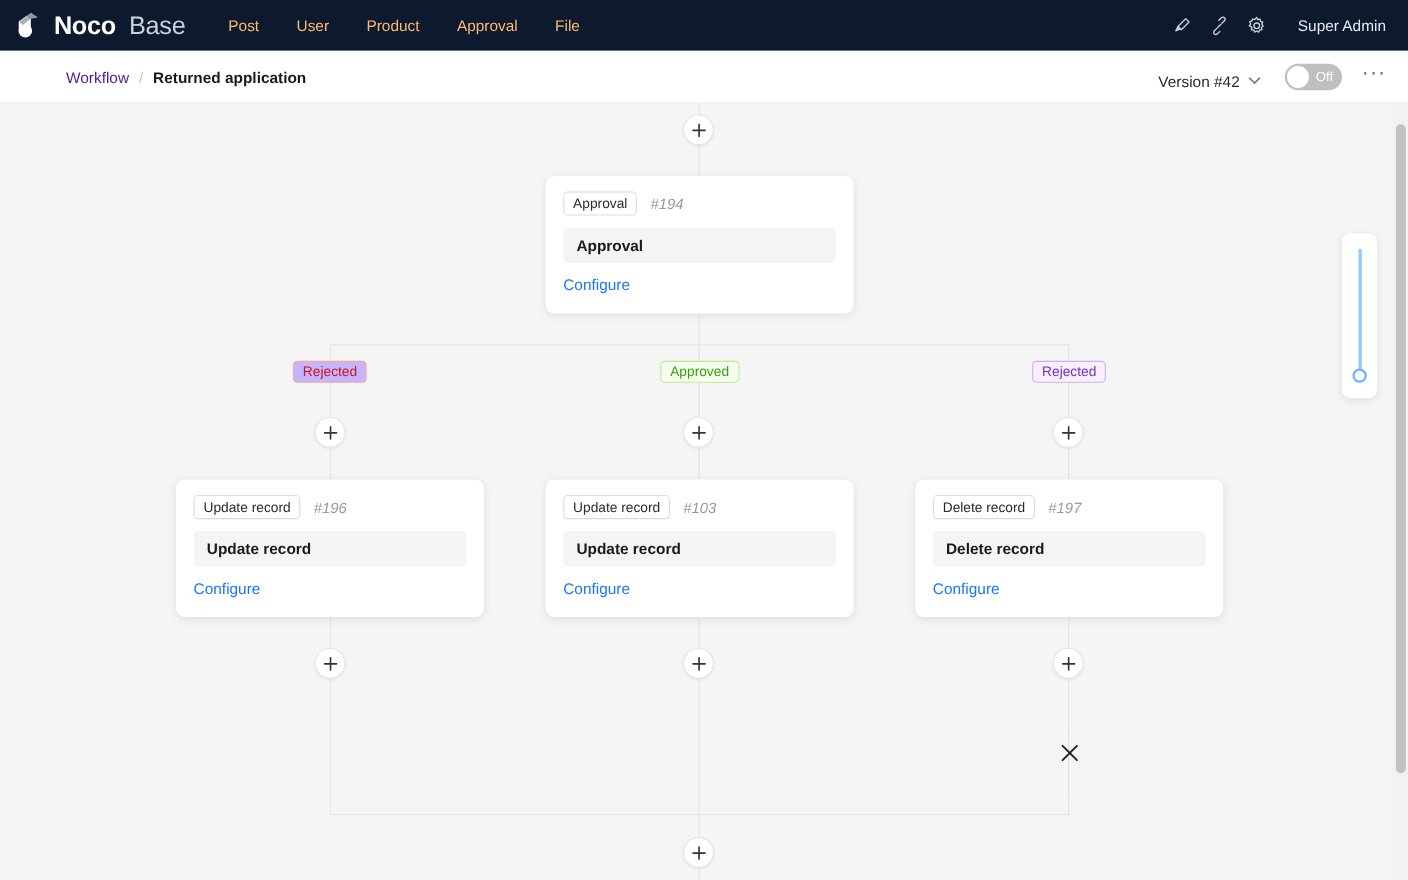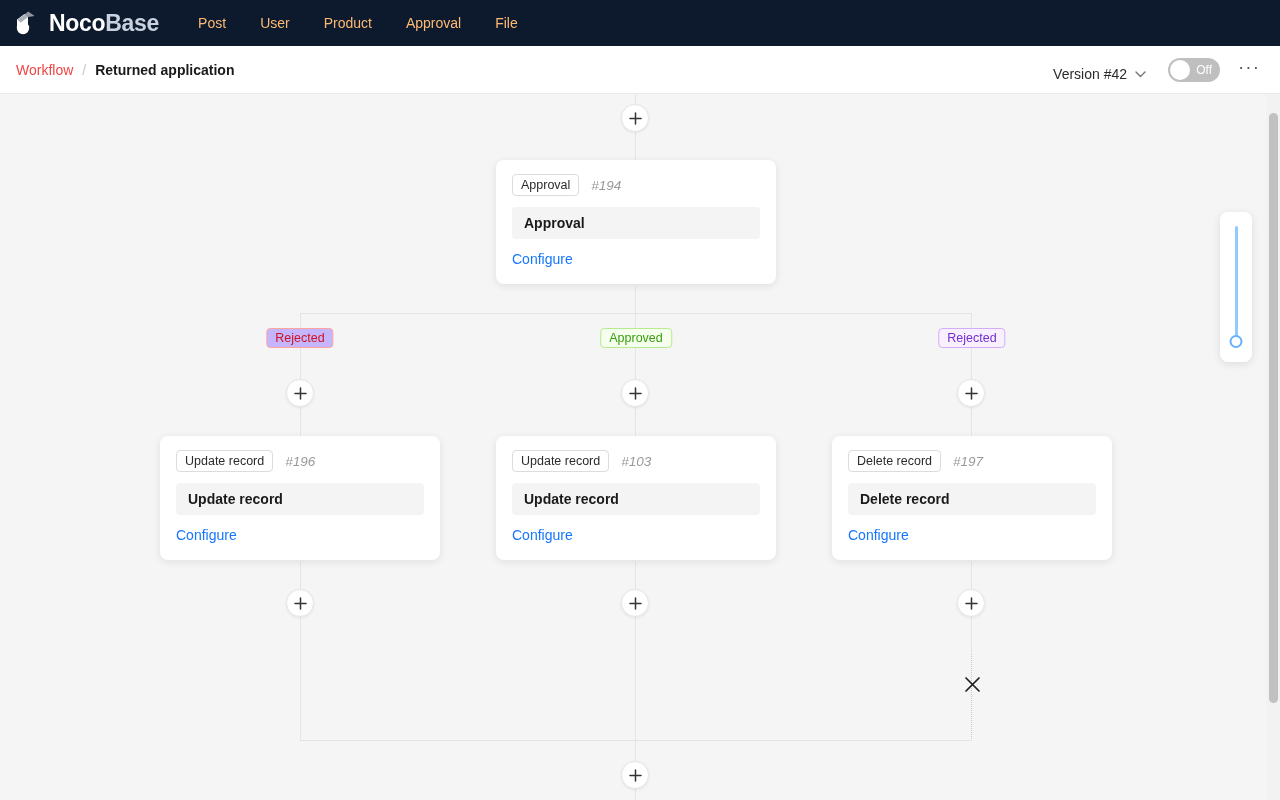--- a/index.html
+++ b/index.html
@@ -11,40 +11,40 @@
 
   
   #topnav {
     height: 46px; background: #0d1a2d;
     display: flex; align-items: center;
     position: relative; z-index: 30;
   }
   #brand { display: flex; align-items: center; margin-left: 14px; margin-right: 22px; }
   #brand-logo { width: 28px; height: 26px; margin-right: 7px; }
   #brand-text { font-size: 23px; font-weight: 700; color: #fff; letter-spacing: -.3px; line-height: 1; }
-  #brand-text .thin { font-weight: 700; color: #c9d2de; }
+  #brand-text .thin { font-weight: 400; color: #c9d2de; margin-left: 12px; }
   .navitem {
     color: #fdba74; font-size: 14px; padding: 0 17px;
     height: 62px; display: flex; align-items: center; cursor: pointer;
   }
   #nav-right { margin-left: auto; display: flex; align-items: center; padding-right: 14px; }
   .nav-icon {
     width: 34px; height: 34px; display: flex; align-items: center;
     justify-content: center; cursor: pointer; color: #c6ced9;
   }
   #username { color: #e6eaf0; font-size: 14px; margin-left: 14px; cursor: pointer; padding: 0 6px; }
 
   
   #subheader {
     height: 48px; background: #fff; border-bottom: 1px solid #e9e9e9;
     display: flex; align-items: center; padding: 0 16px;
     position: relative; z-index: 20;
   }
   #crumb { display: flex; align-items: center; font-size: 14px; }
-  #crumb-root { color: #ef4444; cursor: pointer; }
+  #crumb-root { color: #4c1d95; cursor: pointer; margin-left: 44px; }
   #crumb-sep { color: #c8c8c8; margin: 0 9px; }
   #crumb-current { color: #1a1a1a; font-weight: 700; }
   #subheader-right { margin-left: auto; display: flex; align-items: flex-end; }
   #version-btn { display: flex; align-items: center; font-size: 14px; color: #2b2b2b; cursor: pointer; }
   #version-btn .chev { margin-left: 8px; color: #777; font-size: 11px; }
   #toggle {
     width: 52px; height: 24px; border-radius: 12px; background: #bfbfbf;
     margin-left: 22px; position: relative; cursor: pointer; display: flex;
     align-items: center; justify-content: flex-end;
   }
@@ -151,20 +151,42 @@
       <span>Noco</span><span class="thin">Base</span>
     </span>
   </div>
 
   <div class="navitem">Post</div>
   <div class="navitem">User</div>
   <div class="navitem">Product</div>
   <div class="navitem">Approval</div>
   <div class="navitem">File</div>
 
+  <div id="nav-right">
+    <div class="nav-icon">
+      <svg width="19" height="19" viewBox="0 0 20 20" fill="none" stroke="#c6ced9" stroke-width="1.3" stroke-linejoin="round">
+        <path d="M13.6 3.2l3.2 3.2-7.4 7.4-3.2-3.2z"></path>
+        <path d="M6.2 10.6l-2.1 4.1 4.3-1.9z" fill="#c6ced9"></path>
+      </svg>
+    </div>
+    <div class="nav-icon">
+      <svg width="19" height="19" viewBox="0 0 20 20" fill="none" stroke="#c6ced9" stroke-width="1.3" stroke-linecap="round">
+        <path d="M7.6 12.4l-2.5 2.5a2 2 0 102.9 2.9l2.5-2.5"></path>
+        <path d="M12.4 7.6l2.5-2.5a2 2 0 10-2.9-2.9L9.5 4.7"></path>
+        <path d="M8.4 11.6l3.2-3.2"></path>
+      </svg>
+    </div>
+    <div class="nav-icon">
+      <svg width="19" height="19" viewBox="0 0 20 20" fill="none" stroke="#c6ced9" stroke-width="1.3">
+        <circle cx="10" cy="10" r="2.7"></circle>
+        <path d="M10 2.2l1 1.9 2.1-.5.6 2.1 2 .7-.9 2 1.3 1.7-1.6 1.4.4 2.1-2.1.4-1 1.9-1.9-1-1.8 1-1-1.9-2.1-.4.4-2.1L2.9 10l1.3-1.7-.9-2 2-.7.6-2.1 2.1.5z"></path>
+      </svg>
+    </div>
+    <div id="username">Super Admin</div>
+  </div>
 </div>
 
 <div id="subheader">
   <div id="crumb">
     <span id="crumb-root">Workflow</span>
     <span id="crumb-sep">/</span>
     <span id="crumb-current">Returned application</span>
   </div>
   <div id="subheader-right">
     <div id="version-btn">

